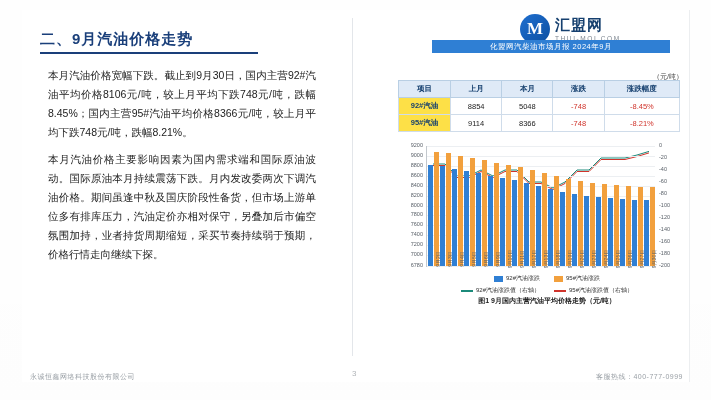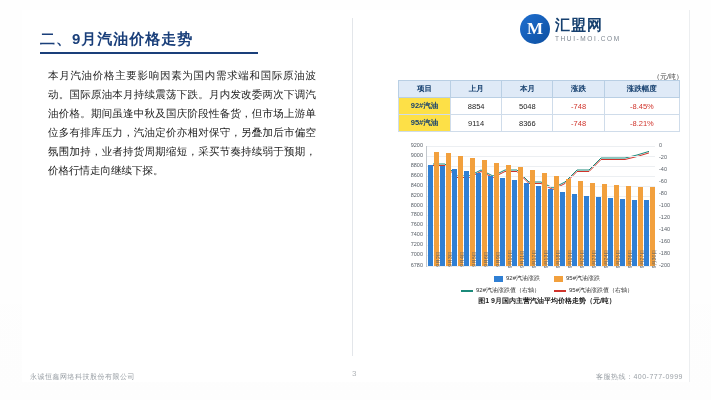--- a/index.html
+++ b/index.html
@@ -162,32 +162,34 @@
 
 <div class="page">
   <div class="sheet">
     <div class="sheet-inner"></div>
     <div class="vert-divider"></div>
 
     <div class="sec-title">二、9月汽油价格走势</div>
     <div class="sec-title-underline"></div>
 
     <div class="body-text">
+      <p>本月汽油价格宽幅下跌。截止到9月30日，国内主营92#汽油平均价格8106元/吨，较上月平均下跌748元/吨，跌幅8.45%；国内主营95#汽油平均价格8366元/吨，较上月平均下跌748元/吨，跌幅8.21%。</p>
       <p>本月汽油价格主要影响因素为国内需求端和国际原油波动。国际原油本月持续震荡下跌。月内发改委两次下调汽油价格。期间虽逢中秋及国庆阶段性备货，但市场上游单位多有排库压力，汽油定价亦相对保守，另叠加后市偏空氛围加持，业者持货周期缩短，采买节奏持续弱于预期，价格行情走向继续下探。</p>
     </div>
 
     <div class="footer-left">永诚恒鑫网络科技股份有限公司</div>
     <div class="footer-pagenum">3</div>
     <div class="footer-phone">客服热线：400-777-0999</div>
 
     <div class="logo-wrap">
       <div class="logo-mark">M</div>
       <div class="logo-cn">汇盟网</div>
       <div class="logo-en">THUI-MOI.COM</div>
     </div>
+    <div class="report-band">化盟网汽柴油市场月报    2024年9月</div>
 
     <div class="tbl-unit">（元/吨）</div>
 
     <table class="price">
       <thead>
         <tr>
           <th>项目</th>
           <th>上月</th>
           <th>本月</th>
           <th>涨跌</th>

